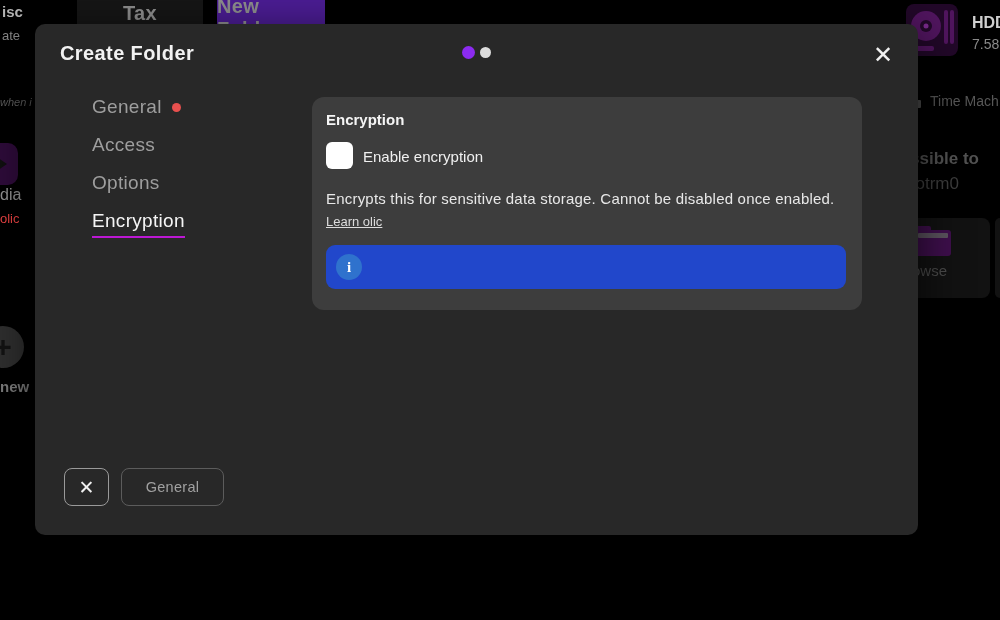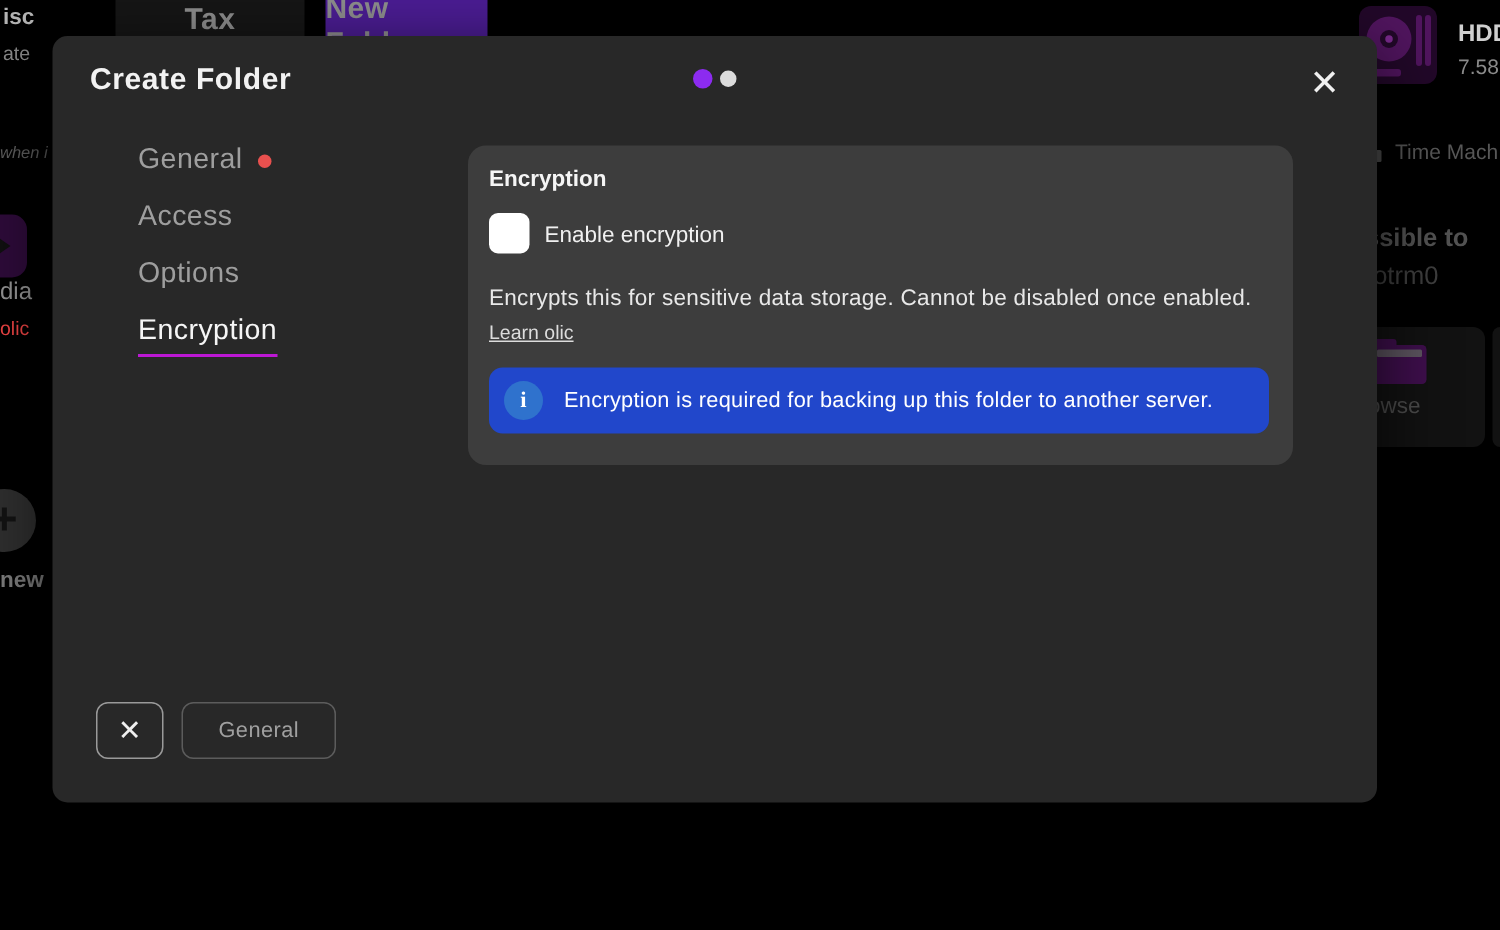--- a/index.html
+++ b/index.html
@@ -134,19 +134,18 @@
     <div id="panel-header">Encryption</div>
 
     <div id="checkbox"></div>
     <div id="checkbox-label">Enable encryption</div>
 
     <div id="panel-desc">Encrypts this for sensitive data storage. Cannot be disabled once enabled.</div>
     <a id="learn-more">Learn olic</a>
 
     <div id="info-banner">
       <div id="info-icon">i</div>
-      <div id="banner-text">Encryption is required for backing up this folder to another server.</div>
     </div>
   </section>
 
   <button class="footer-btn" id="cancel-btn">✕</button>
   <button class="footer-btn" id="continue-btn">General</button>
 </div>
 
 </body></html>

